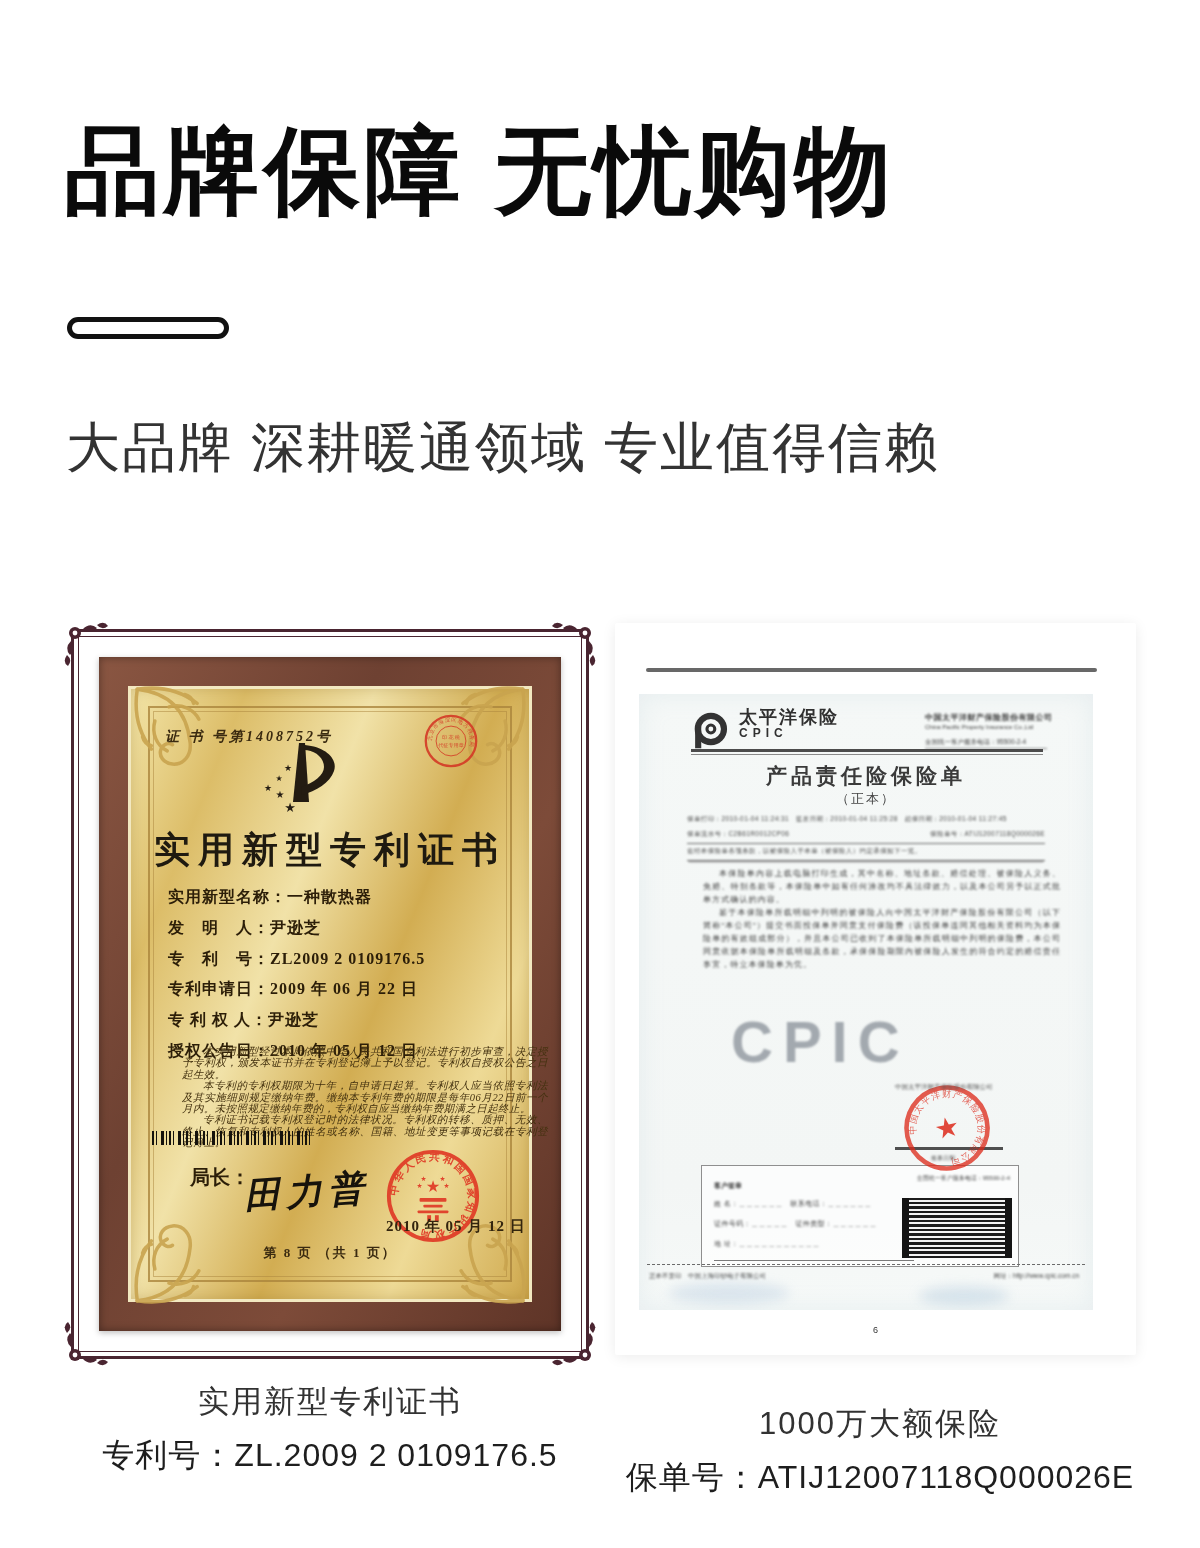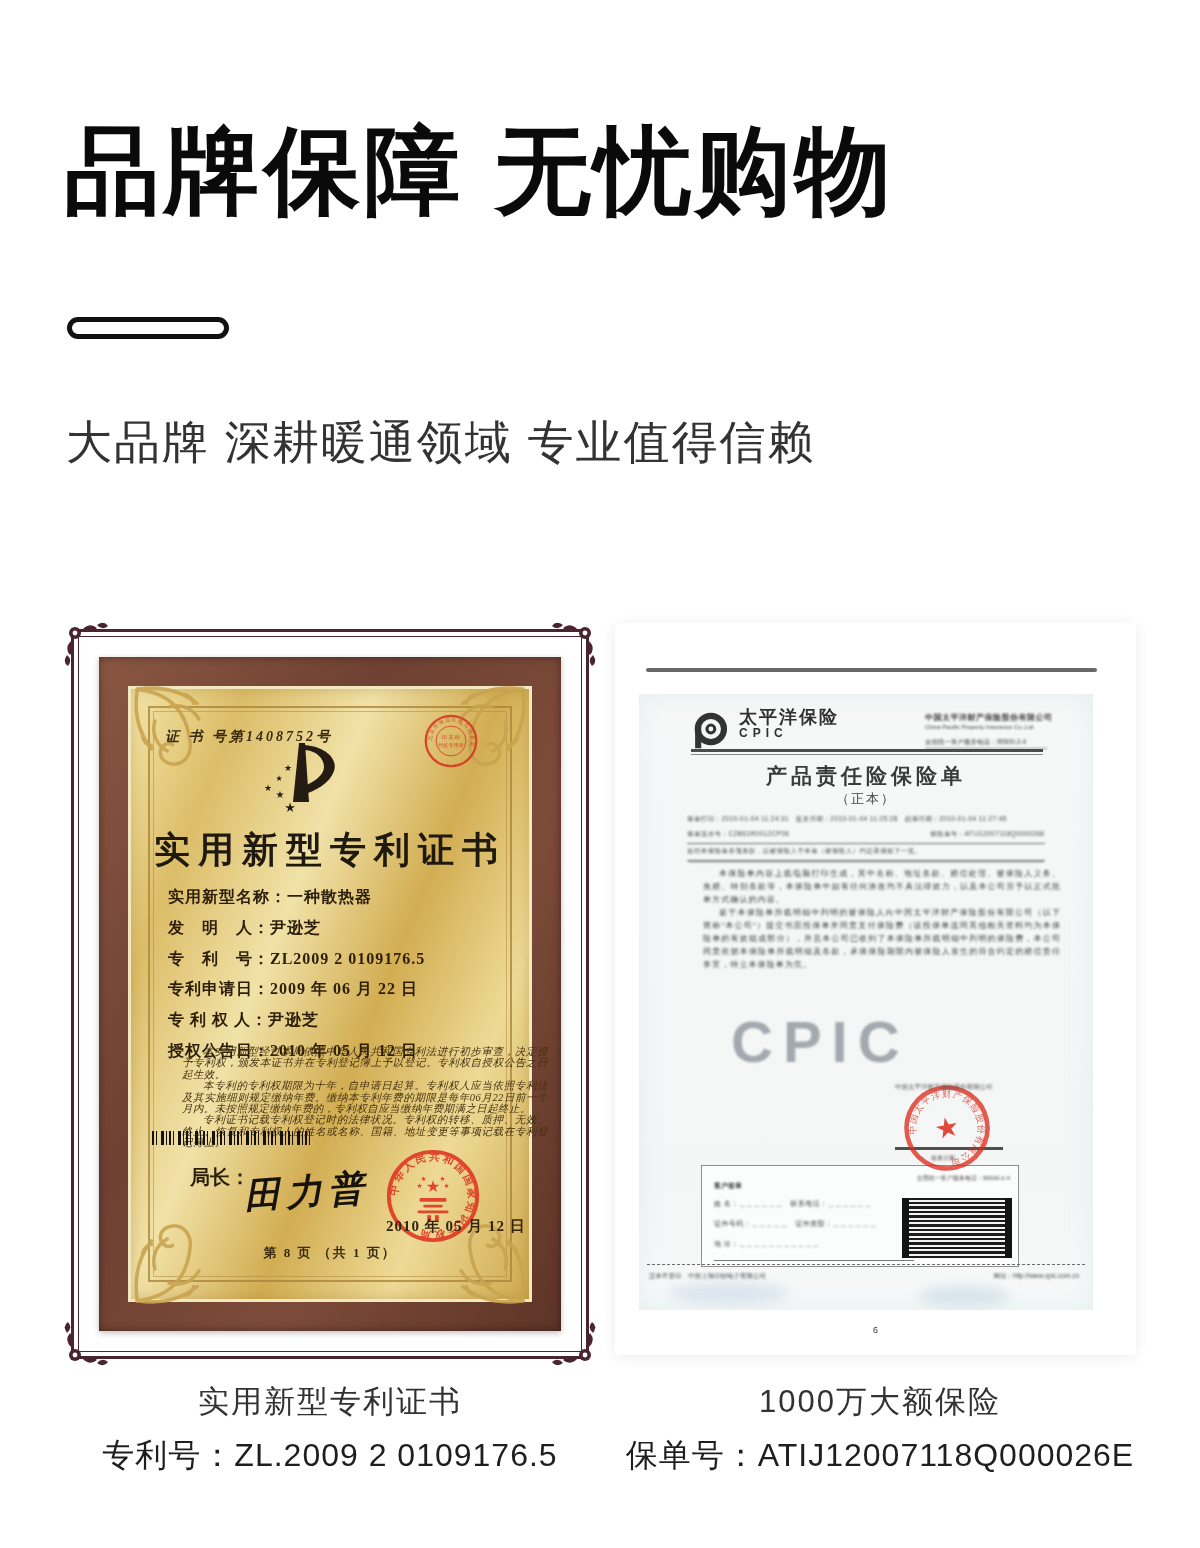--- a/index.html
+++ b/index.html
@@ -5,21 +5,21 @@
   html,body{margin:0;padding:0;background:#fff;}
   .page{position:relative;width:1200px;height:1548px;background:#ffffff;overflow:hidden;
         font-family:"Liberation Sans",sans-serif;}
   .abs{position:absolute;}
 
   
   .main-title{left:64px;top:108px;font-size:96px;font-weight:900;color:#0a0a0a;
               letter-spacing:4px;white-space:nowrap;}
   .divider-pill{left:67px;top:317px;width:152px;height:12px;border:5px solid #111;
                 border-radius:11px;background:#fff;}
-  .sub-title{left:66px;top:412px;font-size:46px;color:#333;letter-spacing:2px;white-space:nowrap;}
+  .sub-title{left:66px;top:412px;font-size:54px;color:#333;letter-spacing:2px;white-space:nowrap;}
 
   
   .cert-left{left:62px;top:620px;width:536px;height:748px;background:#fff;}
   .orn-outer{inset:9px;border:3px solid #4a2531;}
   .orn-inner{inset:16px;border:1.5px solid #4a2531;}
   .orn{width:46px;height:46px;z-index:3;}
   .orn.tl{left:2px;top:2px;}
   .orn.tr{right:2px;top:2px;transform:scaleX(-1);}
   .orn.bl{left:2px;bottom:2px;transform:scaleY(-1);}
   .orn.br{right:2px;bottom:2px;transform:scale(-1,-1);}
@@ -113,21 +113,21 @@
          rgba(244,244,244,.5) 5px 6px,transparent 6px 9px);
      background-blend-mode:normal;}
   .dashsep{left:8px;top:570px;width:438px;border-top:1.5px dashed #6b6b6b;}
   .scan-footer-l{left:10px;top:578px;font-size:6.5px;color:#4a4a4a;white-space:nowrap;}
   .scan-footer-r{right:14px;top:578px;font-size:6.5px;color:#4a4a4a;white-space:nowrap;}
   .smudge{border-radius:50%;filter:blur(6px);}
   .pagenum6{left:0;top:702px;width:521px;text-align:center;font-size:9px;color:#333;}
 
   
   .cap{width:540px;text-align:center;white-space:nowrap;}
-  .cap-l{left:60px;} .cap-r{left:610px;}
+  .cap-l{left:60px;} .cap-r{left:610px;margin-top:22px;}
   .cap-title{top:1381px;font-size:31px;color:#323232;letter-spacing:2px;}
   .cap-sub{top:1434px;font-size:32px;color:#1e1e1e;letter-spacing:1px;}
 </style>
 </head>
 <body>
 
 <svg width="0" height="0" style="position:absolute">
   <defs>
     <symbol id="orncorner" viewBox="0 0 46 46">
       <g fill="#4a2531">

